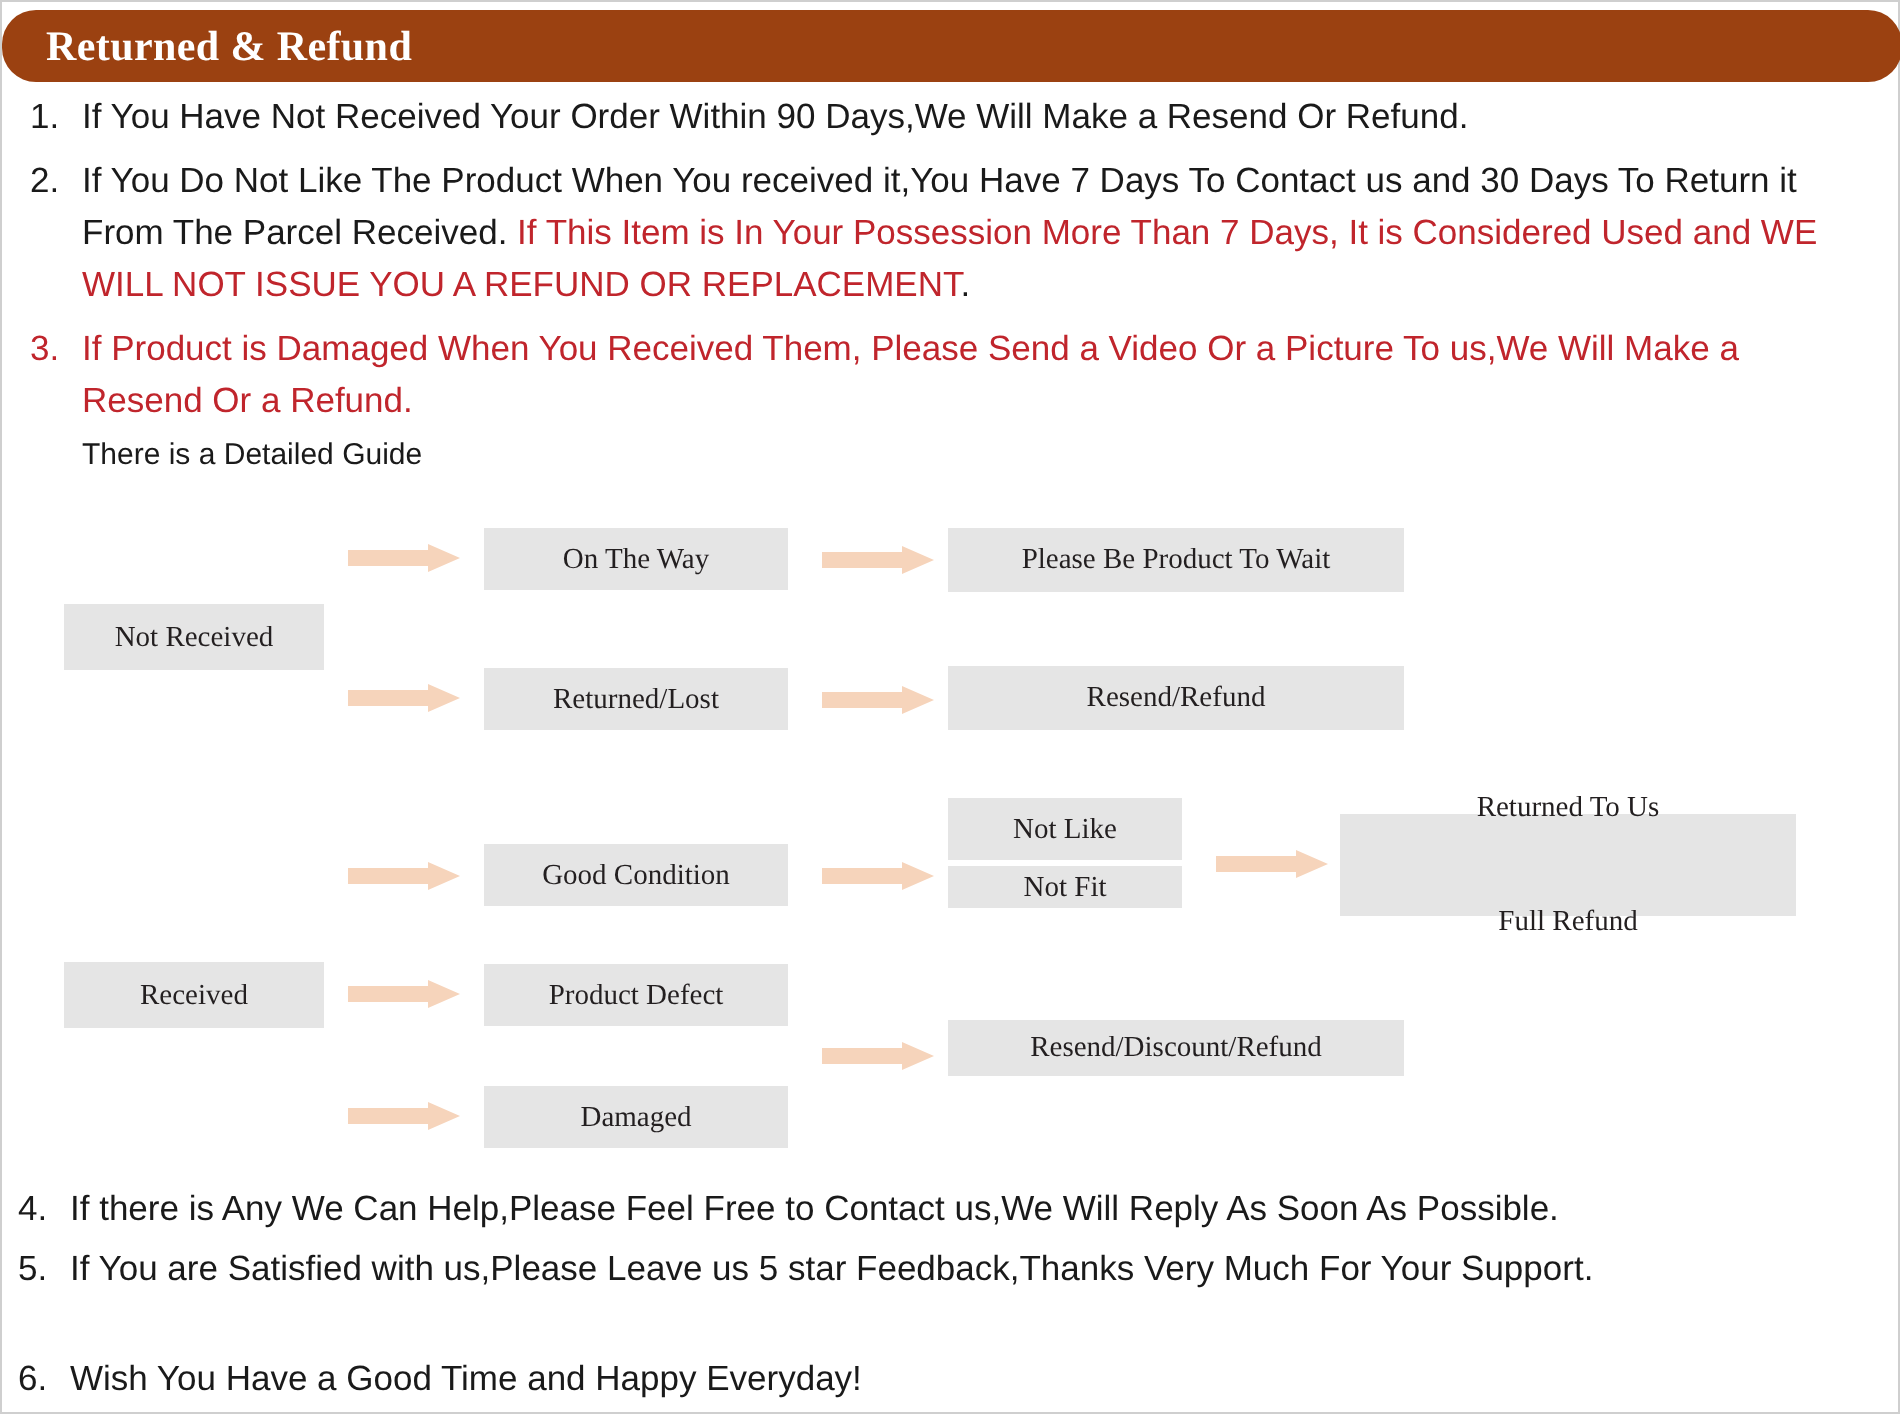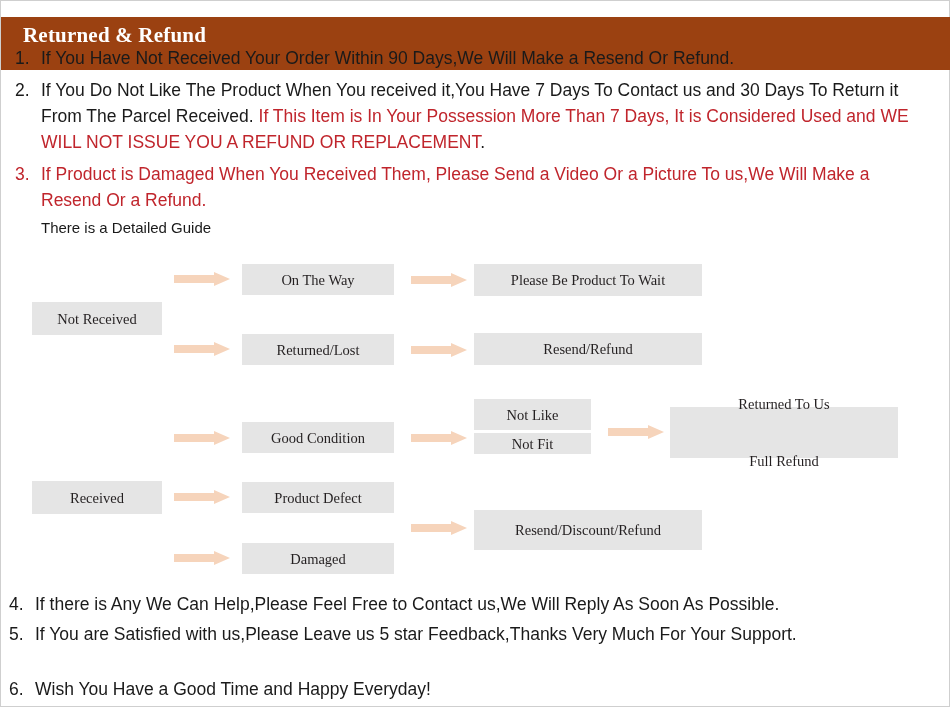--- a/index.html
+++ b/index.html
@@ -17,24 +17,25 @@
   #page {
     position: relative;
     width: 950px;
     height: 707px;
     border: 1px solid #cfcfcf;
     background: #fff;
   }
   
   #header-bar {
     position: absolute;
-    left: 0; top: 16px;
-    width: 950px;
-    height: 53px;
+    left: 0; top: 4px;
+    width: 950px;
+    height: 36px;
     background: #9b4111;
+    border-radius: 17px;
   }
   #header-title {
     position: absolute;
     left: 22px; top: 6px;
     font-family: "Liberation Serif", serif;
     font-weight: bold;
     font-size: 21px;
     color: #ffffff;
     letter-spacing: 0.2px;
   }
@@ -187,21 +188,21 @@
           <polygon points="0,3 40,3 40,0 56,7 40,14 40,11 0,11" fill="#f6d4bb"></polygon>
         </svg>
     </div>
     <div class="node" style="left:241px; top:231px; width:152px; height:31px;">Product Defect</div>
 
     <div class="arrow" style="left:410px; top:270px; width:56px;">
       <svg width="56" height="14" viewBox="0 0 56 14">
           <polygon points="0,3 40,3 40,0 56,7 40,14 40,11 0,11" fill="#f6d4bb"></polygon>
         </svg>
     </div>
-    <div class="node" style="left:473px; top:259px; width:228px; height:40px;">Resend/Discount/Refund</div>
+    <div class="node" style="left:473px; top:259px; width:228px; height:28px;">Resend/Discount/Refund</div>
 
     <div class="arrow" style="left:173px; top:300px; width:56px;">
       <svg width="56" height="14" viewBox="0 0 56 14">
           <polygon points="0,3 40,3 40,0 56,7 40,14 40,11 0,11" fill="#f6d4bb"></polygon>
         </svg>
     </div>
     <div class="node" style="left:241px; top:292px; width:152px; height:31px;">Damaged</div>
   </div>
 
   <div class="list-item" id="item4">

